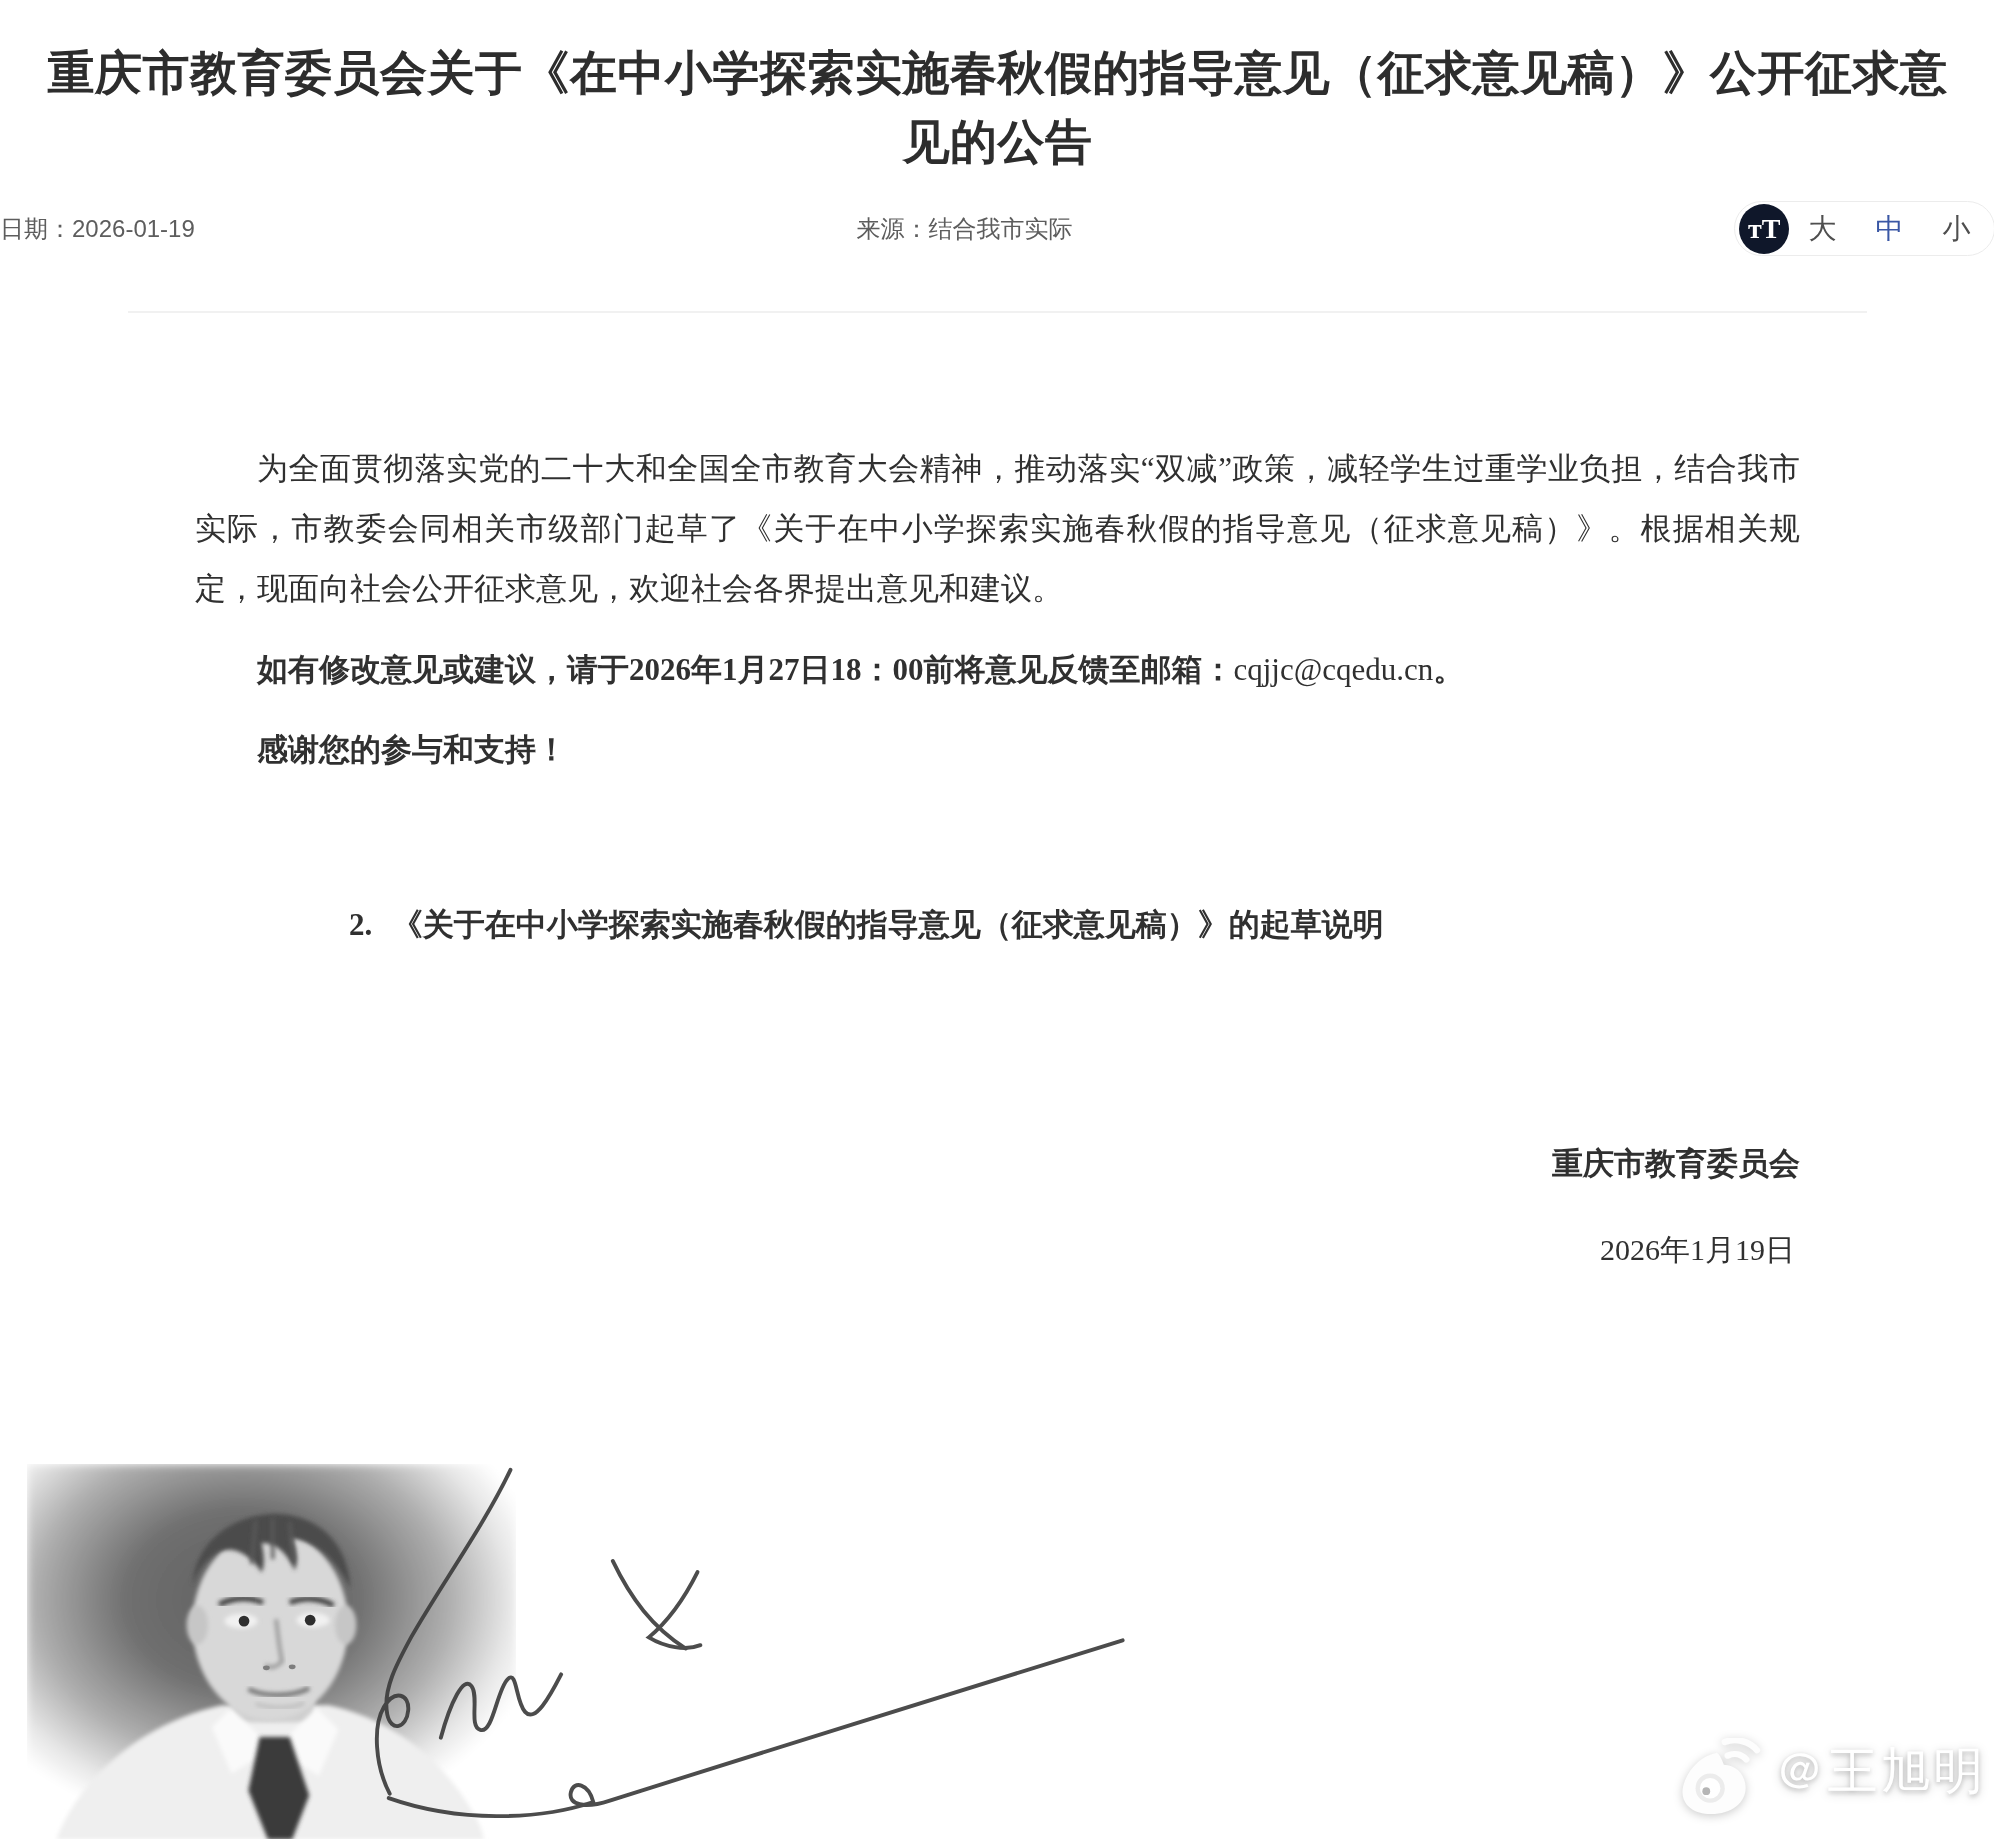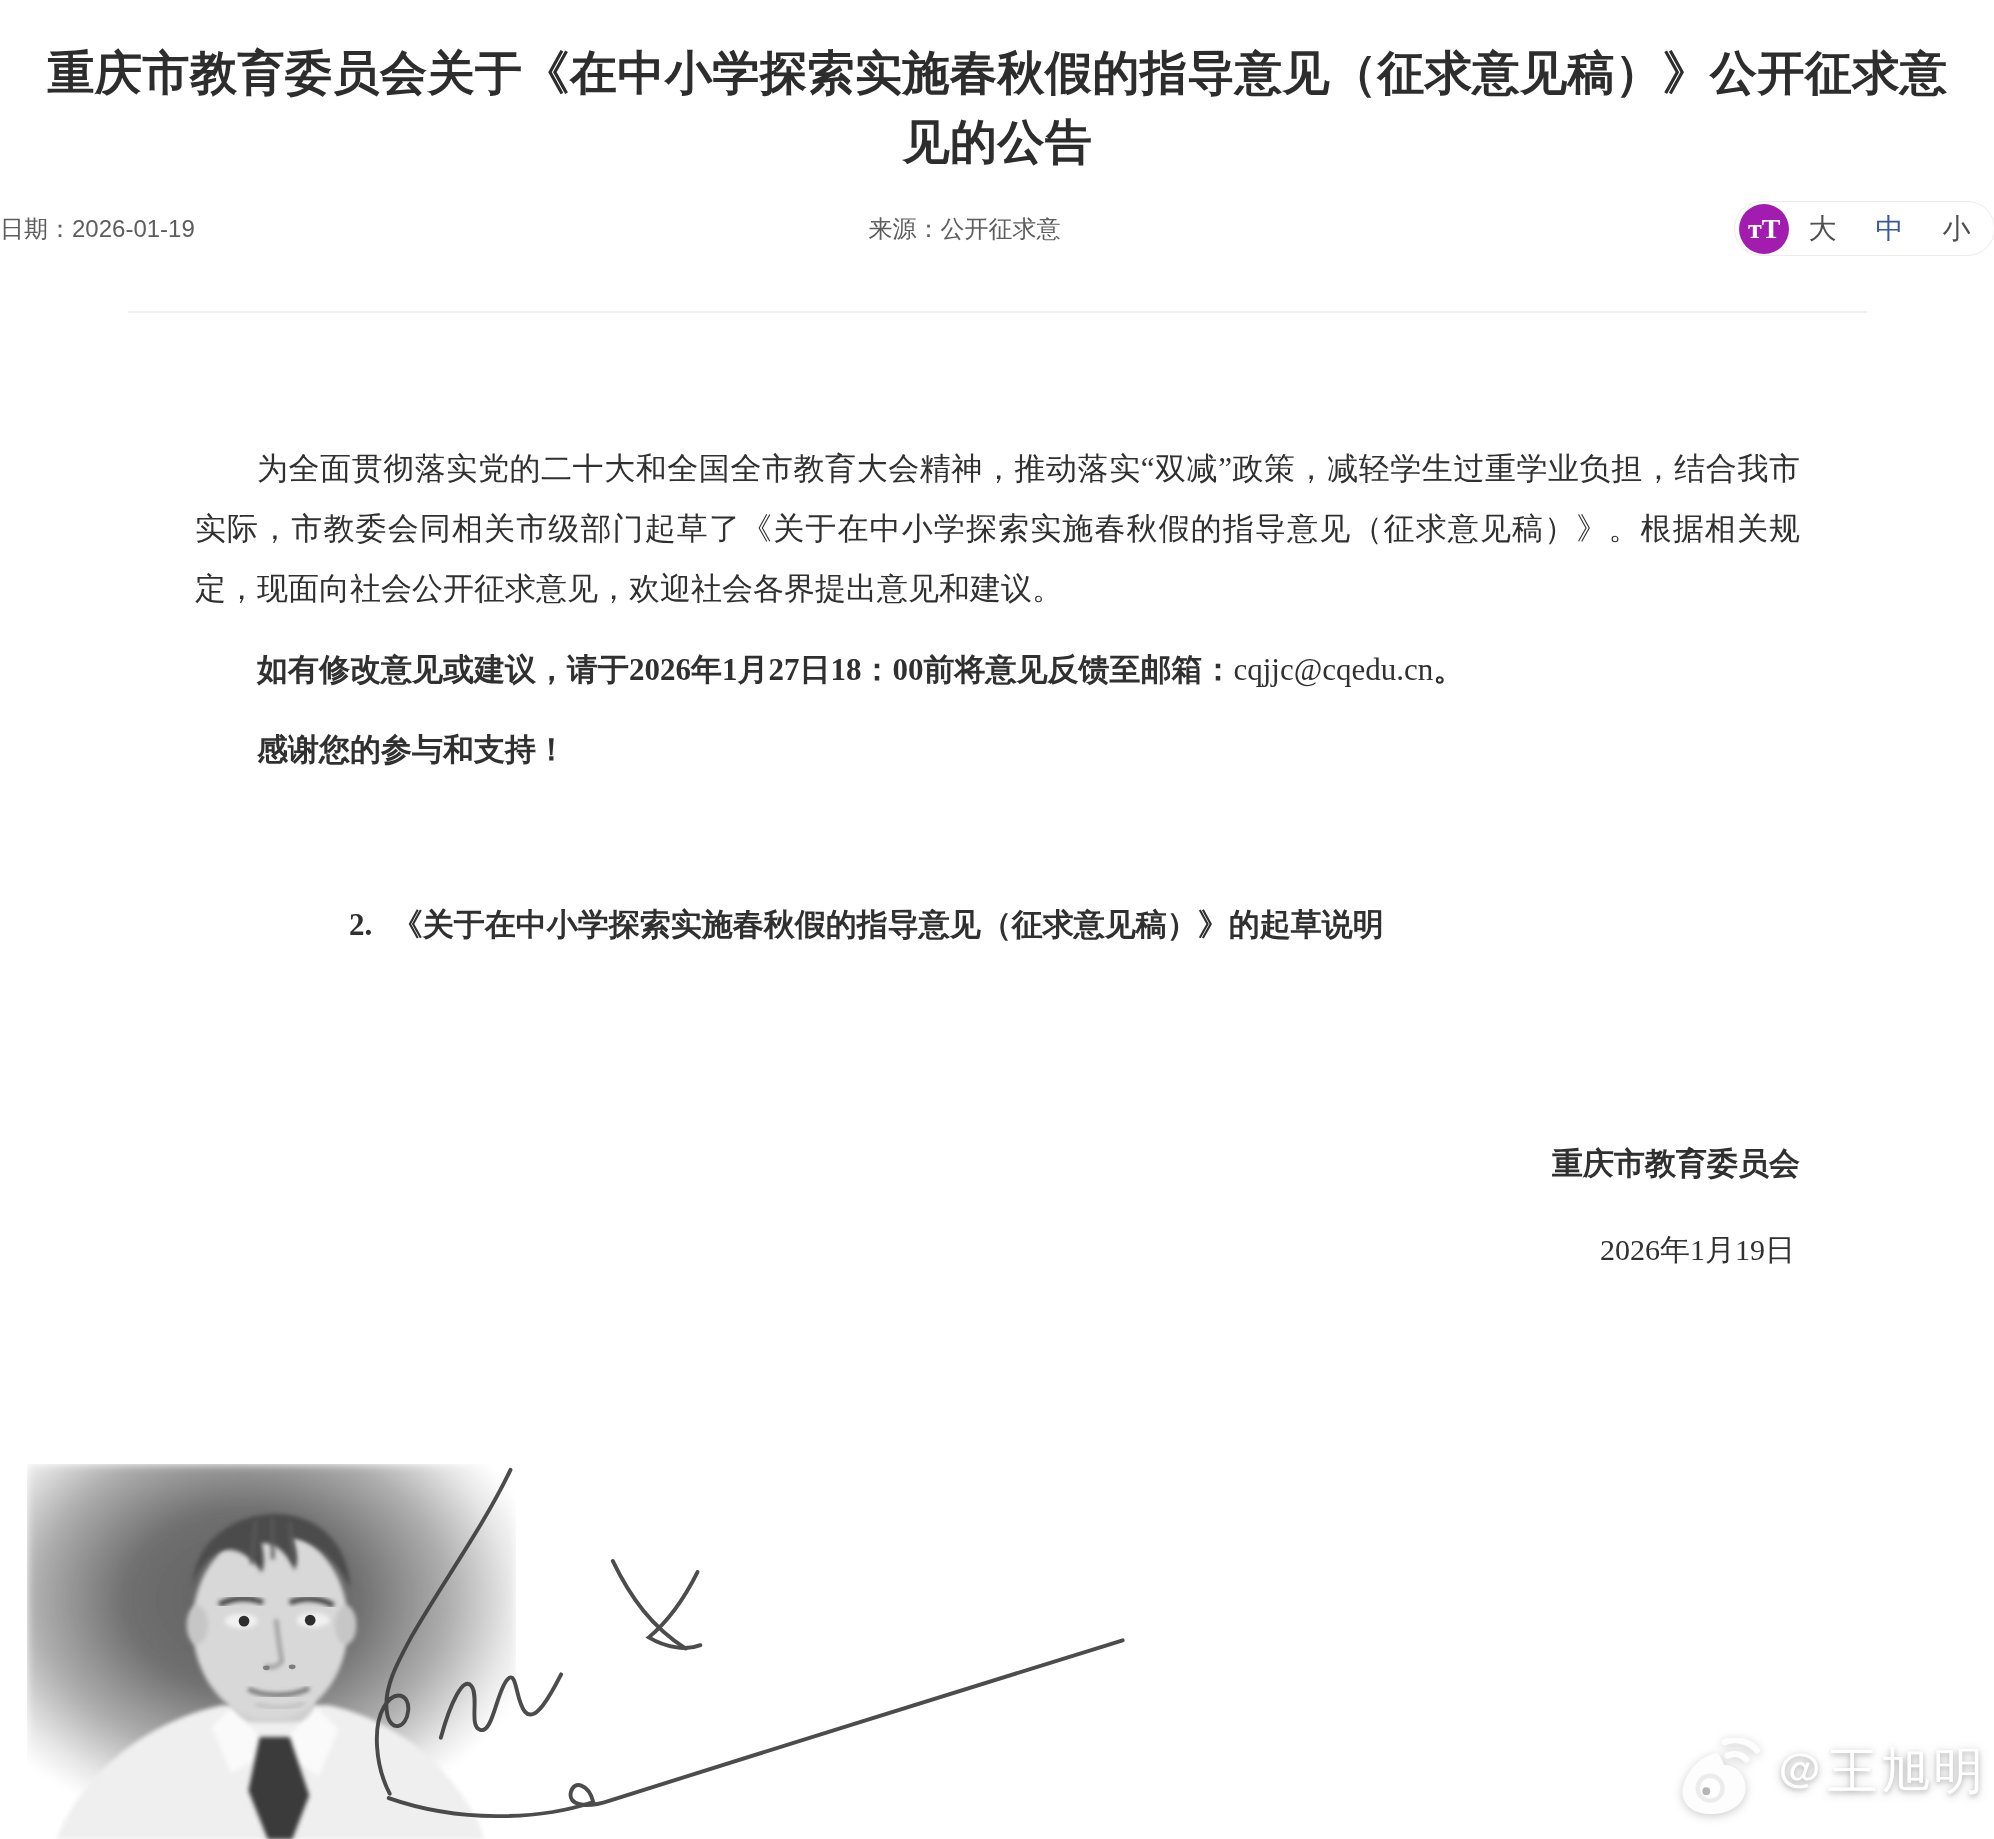--- a/index.html
+++ b/index.html
@@ -11,21 +11,21 @@
          font-family:"Liberation Sans","DejaVu Sans",sans-serif;
          font-weight:700;font-size:47px;line-height:69px;color:#2d2d2d;letter-spacing:0.5px;}
 
   
   .meta-row{margin-top:25px;display:flex;justify-content:space-between;align-items:center;gap:73px;
             font-family:"Liberation Sans","DejaVu Sans",sans-serif;
             font-size:24px;color:#5d5d5d;}
   .meta-item{white-space:nowrap;}
   .fs-widget{display:flex;align-items:center;height:55px;border:1px solid #ececec;
              border-radius:29px;background:#ffffff;padding:0 3.9px;box-sizing:border-box;}
-  .fs-circle{width:50px;height:50px;border-radius:50%;background:#a21caf;color:#ffffff;
+  .fs-circle{width:50px;height:50px;border-radius:50%;background:#0f172a;color:#ffffff;
              display:flex;align-items:center;justify-content:center;
              font-family:"Liberation Serif","DejaVu Serif",serif;font-size:28px;font-weight:700;
              cursor:pointer;flex:0 0 auto;}
   .fs-btn{border:none;background:none;font-family:"Liberation Sans","DejaVu Sans",sans-serif;
           font-size:28px;color:#4f4f4f;margin:0 19.5px;cursor:pointer;padding:0;line-height:1;}
   .fs-btn.active{color:#3a57a5;}
 
   
   .divider{width:1739px;height:2.4px;background:#f1f1f1;border:none;margin:55px auto 0;}
 
@@ -64,21 +64,21 @@
 
 <div class="page">
 
   <h1 class="title">
     <span>重庆市教育委员会关于《在中小学探索实施春秋假的指导意见（征求意见稿）》公开征求意</span><br>
     <span>见的公告</span>
   </h1>
 
   <div class="meta-row">
     <span class="meta-item">日期：2026-01-19</span>
-    <span class="meta-item">来源：公开征求意</span>
+    <span class="meta-item">来源：结合我市实际</span>
     <div class="fs-widget">
       <span class="fs-circle">тT</span>
       <button class="fs-btn">大</button>
       <button class="fs-btn active">中</button>
       <button class="fs-btn">小</button>
     </div>
   </div>
 
   <hr class="divider">
 

